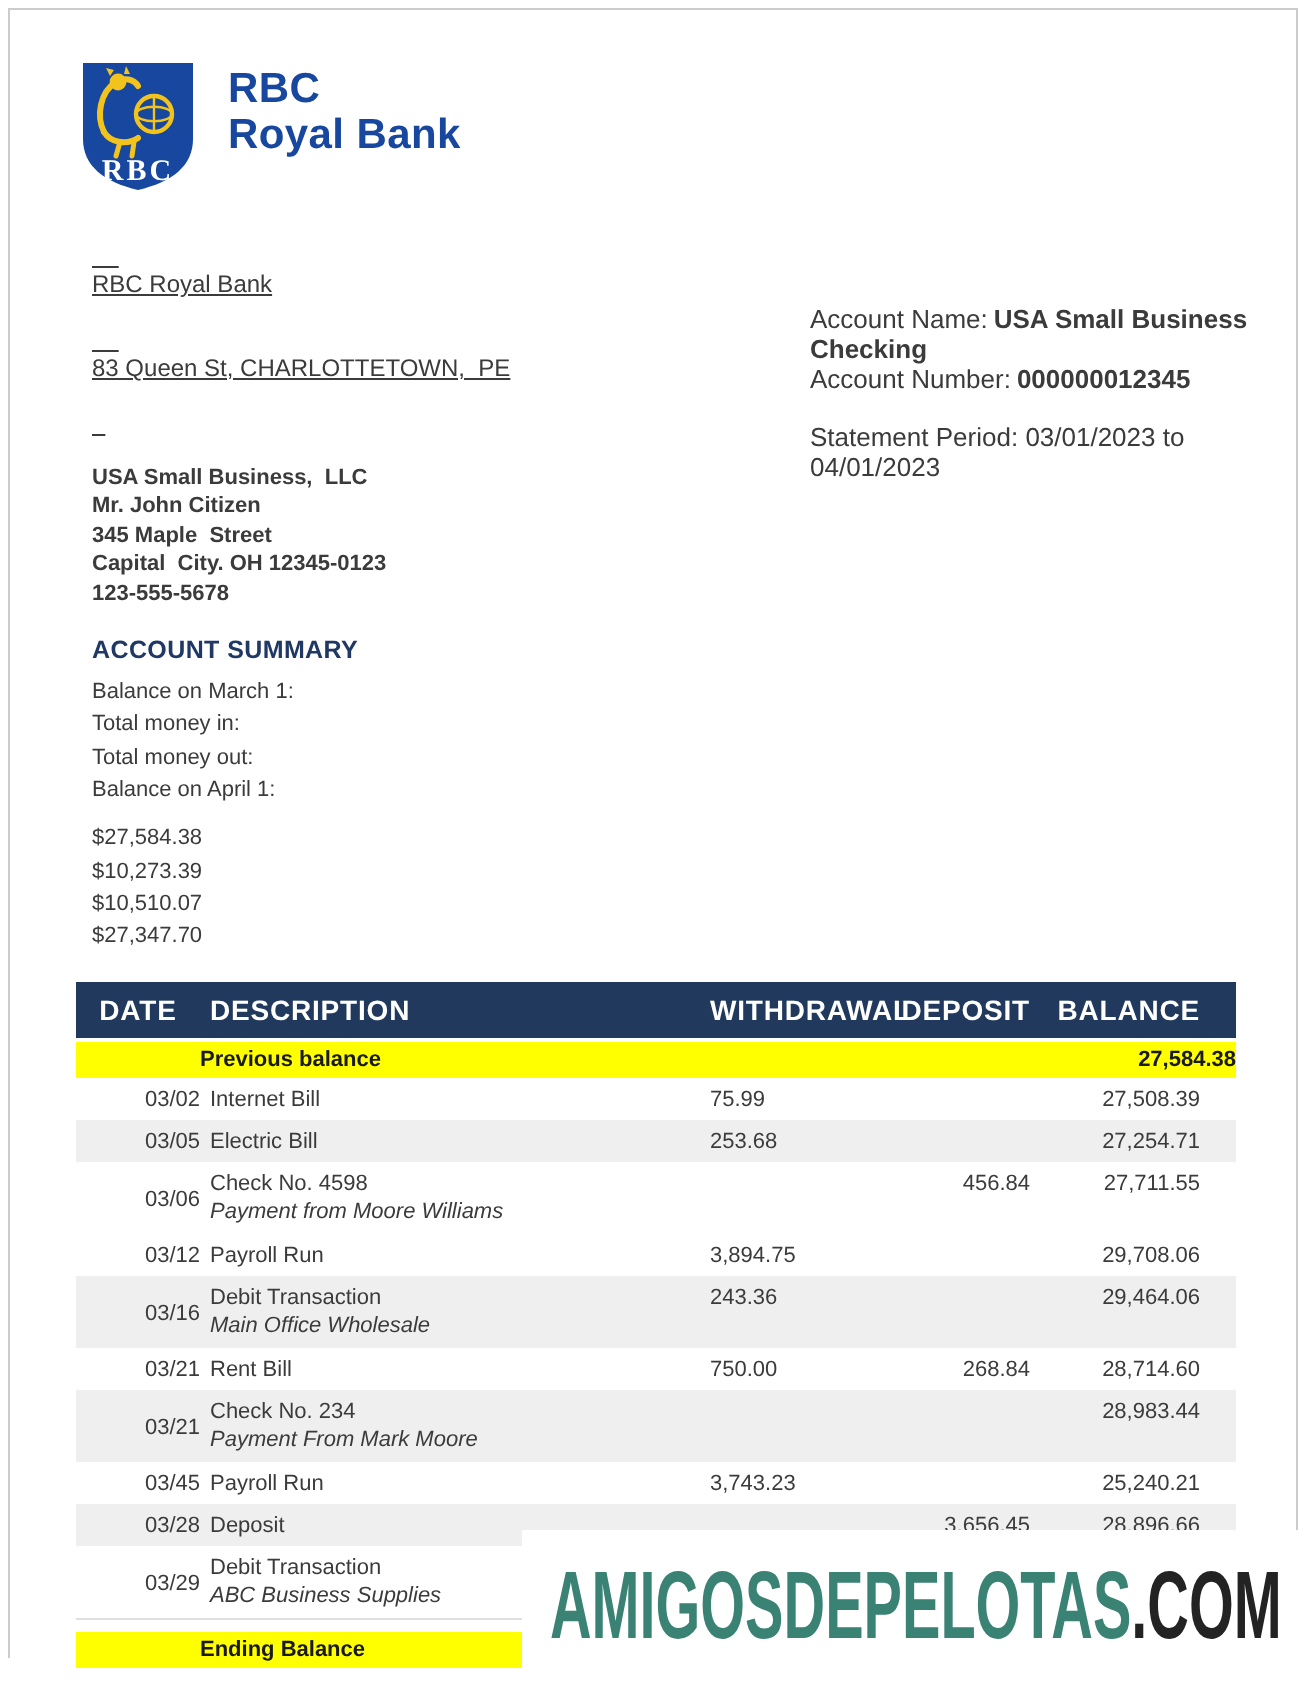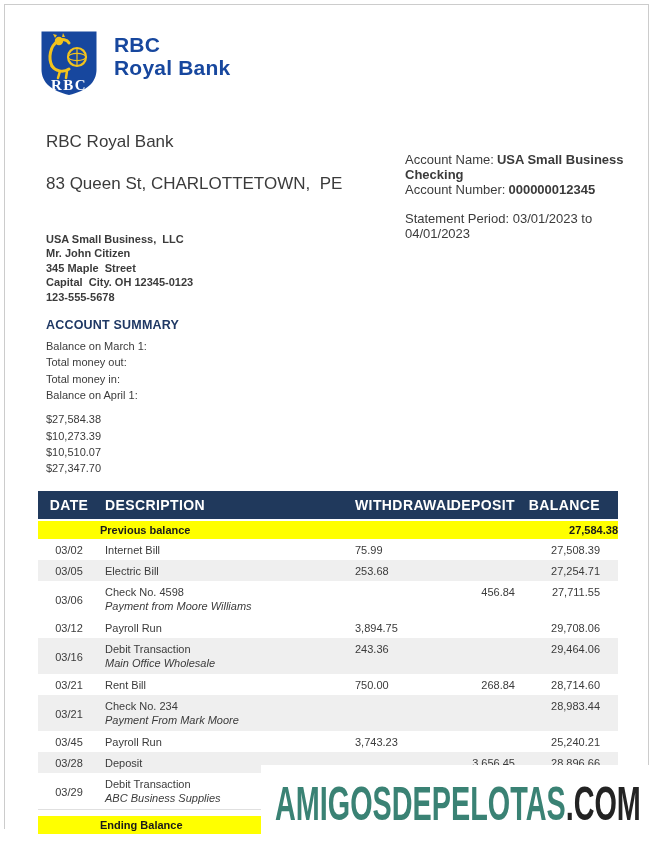--- a/index.html
+++ b/index.html
@@ -12,21 +12,21 @@
   .page{position:relative;width:654px;height:842px;overflow:hidden;background:#fff;}
   .frame{
     position:absolute;left:4px;top:4px;right:5px;height:824px;
     border:1px solid var(--border,#cccccc);border-bottom:none;pointer-events:none;
   }
 
   
   .logo-row{display:flex;align-items:flex-start;margin:30px 0 0 40px;}
   .wordmark{margin:3px 0 0 16px;font-size:21px;line-height:23px;font-weight:bold;
     color:#17479e;letter-spacing:.2px;}
-  .bank-address{margin:10px 0 0 46px;font-size:17px;line-height:14px;white-space:pre;}
+  .bank-address{margin:10px 0 0 46px;font-size:12px;line-height:14px;white-space:pre;text-decoration:underline;}
 
   
   .customer{margin:13px 0 0 46px;font-size:11px;line-height:14.4px;font-weight:bold;white-space:pre;}
   .account-block{position:absolute;left:405px;top:152px;font-size:13px;line-height:15px;}
   .account-block .val{font-weight:bold;margin-left:3px;}
   .account-block .period{margin-top:14px;}
 
   
   .summary-title{margin:14px 0 0 46px;font-size:12.5px;font-weight:bold;
     color:var(--navy-heading,#1f3864);letter-spacing:.2px;}
@@ -36,21 +36,21 @@
 
   
   table{margin:15px 0 0 38px;width:580px;border-collapse:collapse;table-layout:fixed;font-size:11px;}
   col.w0{width:62px;} col.w1{width:248px;} col.w2{width:82px;} col.w3{width:85px;} col.w4{width:103px;}
   thead th{background:var(--header-bg,#20395c);color:var(--header-text,#fff);
     font-size:14px;font-weight:bold;letter-spacing:.4px;padding:6px 0;border-bottom:2px solid #fff;}
   th.c0{text-align:center;} th.c1{text-align:left;padding-left:5px;}
   th.c2{text-align:left;padding-left:7px;} th.c3{text-align:right;}
   th.c4{text-align:right;padding-right:18px;}
   tbody td{vertical-align:top;padding:5px 0 4px;}
-  td.c0{text-align:center;vertical-align:middle;}
+  td.c0{text-align:right;vertical-align:middle;}
   td.c1{padding-left:5px;}
   td.c2{padding-left:7px;}
   td.c3{text-align:right;}
   td.c4{text-align:right;padding-right:18px;}
   tr.stripe{background:var(--stripe,#efefef);}
   .note{font-style:italic;margin-top:2px;padding-bottom:1px;}
   tr.highlight{background:var(--highlight,#ffff00);color:#1a1a1a;font-weight:bold;}
   tr.highlight td{padding:3px 0;vertical-align:middle;}
   tr.lastline td{border-bottom:1px solid #e0e0e0;}
   tr.gap td{height:6px;padding:0;}
@@ -106,22 +106,22 @@
     <div class="period">
       <span>Statement Period:</span>
       <span>03/01/2023 to 04/01/2023</span>
     </div>
   </div>
 
   <div class="summary-title">ACCOUNT SUMMARY</div>
   <div class="summary">
     <div class="labels" id="summary-labels">
         <div>Balance on March 1:</div>
+        <div>Total money in:</div>
         <div>Total money out:</div>
-        <div>Total money in:</div>
         <div>Balance on April 1:</div>
       </div>
     <div class="values" id="summary-values">
         <div>$27,584.38</div>
         <div>$10,273.39</div>
         <div>$10,510.07</div>
         <div>$27,347.70</div>
       </div>
   </div>
 

